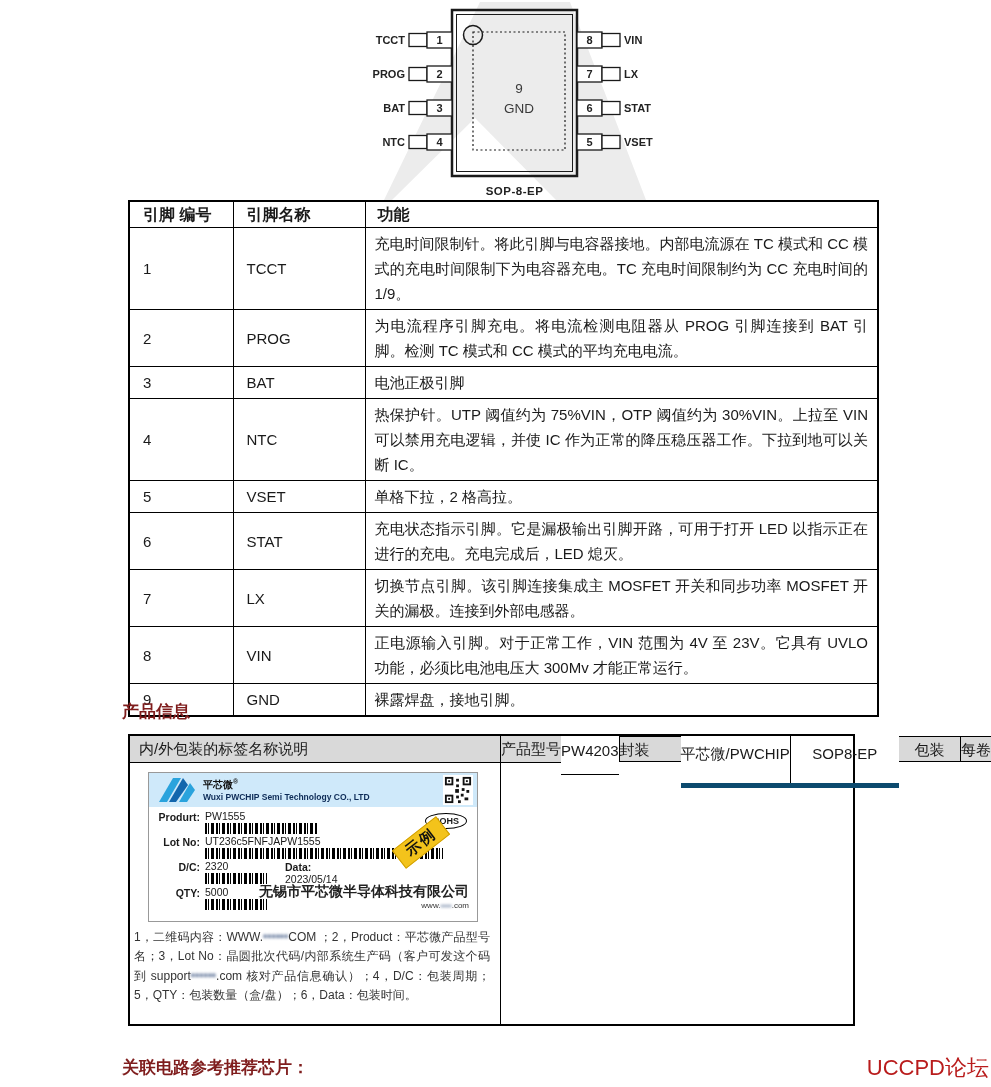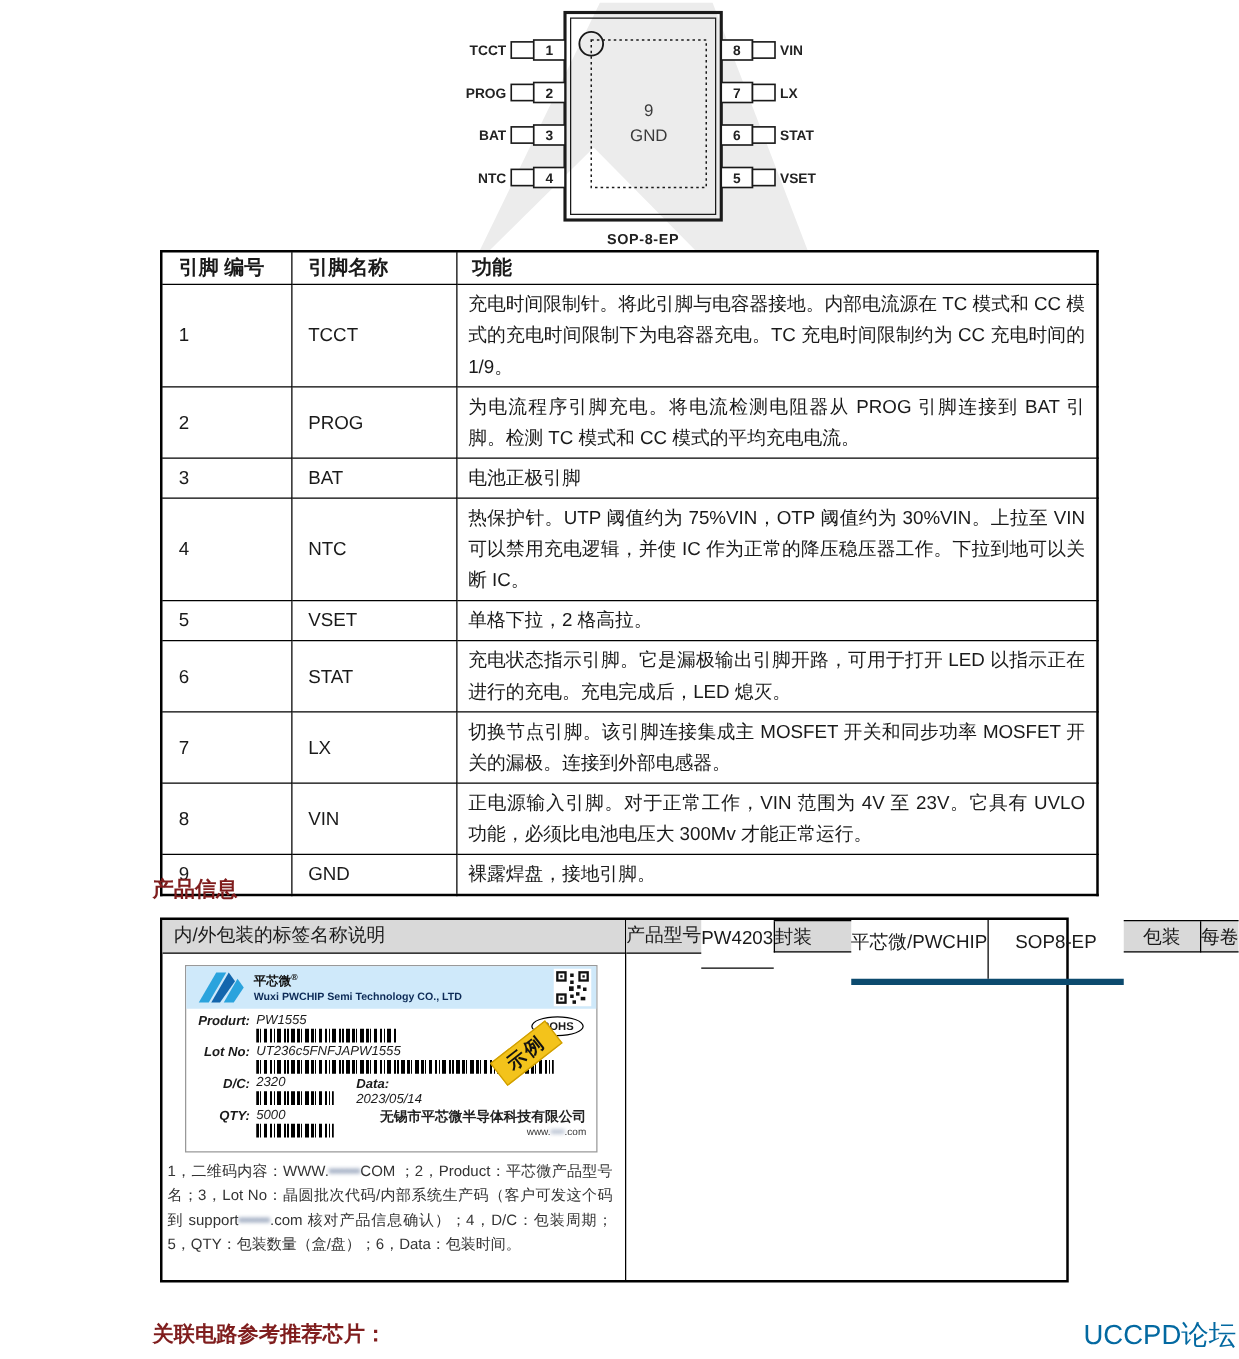--- a/index.html
+++ b/index.html
@@ -17,21 +17,21 @@
   #pin-table { border:2px solid #000; }
   #pin-table th { text-align:left; font-size:16px; padding:0 12px; }
   #pin-table .c-num  { width:104px; padding-left:13px; }
   #pin-table .c-name { width:132px; padding-left:13px; }
   #pin-table .c-desc { text-align:justify; }
 
   
   .sec-title { position:absolute; left:122px; font-size:17px; font-weight:bold; color:#7f1d1d; }
   #title-product { top:700px; }
   #title-related { top:1056px; }
-  #forum-mark { position:absolute; right:2px; top:1053px; font-size:22px; color:#0369a1;margin-left:29px; }
+  #forum-mark { position:absolute; right:2px; top:1053px; font-size:22px; color:#b91c1c;margin-left:29px; }
 
   
   #prod-table { position:absolute; left:128px; top:734px; width:727px; height:292px;
     border:2px solid #000; display:grid; grid-template-columns:371px 1fr; font-size:15px; }
   #pt-left { border-right:1px solid #000; display:flex; flex-direction:column; }
   .hdr-cell { background:#d9d9d9; border-bottom:1px solid #000; height:27px;
     line-height:26px; flex:none; }
   #pt-left .hdr-cell { padding-left:9px; }
   #pt-right { display:flex; flex-direction:row; text-align:center; }
   #pt-right .hdr-cell { text-align:center; }
@@ -50,35 +50,35 @@
   #label { position:relative; width:330px; height:150px; margin:9px 0 0 18px;
     border:1px solid #999; background:#fff; font-family:"Liberation Sans", sans-serif; }
   #label-band { height:34px; background:#cfe9fa; display:flex; align-items:center; padding:2px 4px 2px 8px; }
   #logo { flex:none; }
   #band-text { margin-left:6px; flex:1; }
   #band-cn { font-size:10px; font-weight:bold; color:#111; }
   #band-en { font-size:8.5px; font-weight:bold; color:#0d2b57; }
   sup { font-size:7px; }
   #qr { flex:none; width:30px; height:30px; background:#fff; padding:1px; }
   #label-body { position:relative; padding:4px 8px 2px 6px; font-size:10.5px; }
-  .lrow { display:flex; margin-bottom:2px;font-style:italic; }
+  .lrow { display:flex; margin-bottom:2px; }
   .llab { width:50px; text-align:right; font-weight:bold; padding-right:5px; flex:none; }
   .lval { line-height:11px; }
   .barcode { height:11px; margin-top:1px;
     background:repeating-linear-gradient(90deg,#000 0 2px,#fff 2px 3px,#000 3px 4px,#fff 4px 6px,#000 6px 9px,#fff 9px 11px); }
   .bc-sm { width:62px; } .bc-md { width:112px; } .bc-lg { width:238px; }
   #data-block { margin-left:18px; font-size:10.5px; }
   #data-block b { display:block; }
   #rohs { position:absolute; right:10px; top:6px; border:1.5px solid #000; border-radius:50%;
     padding:2px 7px; font-size:9px; font-weight:bold; }
   #stamp { position:absolute; right:28px; top:58px; transform:rotate(-38deg);
     background:#F3C31B; color:#111; font-weight:bold; font-size:15px; padding:1px 10px;
     border:1px solid #cf9e00; letter-spacing:2px; }
   #company { position:absolute; right:8px; bottom:4px; text-align:right; }
-  #company-cn { font-size:11px; font-weight:bold; color:#222;margin-top:24px; }
+  #company-cn { font-size:14px; font-weight:bold; color:#222;margin-top:24px; }
   #company-web { font-size:8px; color:#333;text-align:right; }
   .blur { filter:blur(1.6px); color:#49618a; }
 
   #label-note { width:362px; padding:6px 2px 0 4px; font-size:12px; line-height:1.62;
     color:#333; text-align:justify; }
 </style>
 </head>
 <body>
 
 <div id="page">

